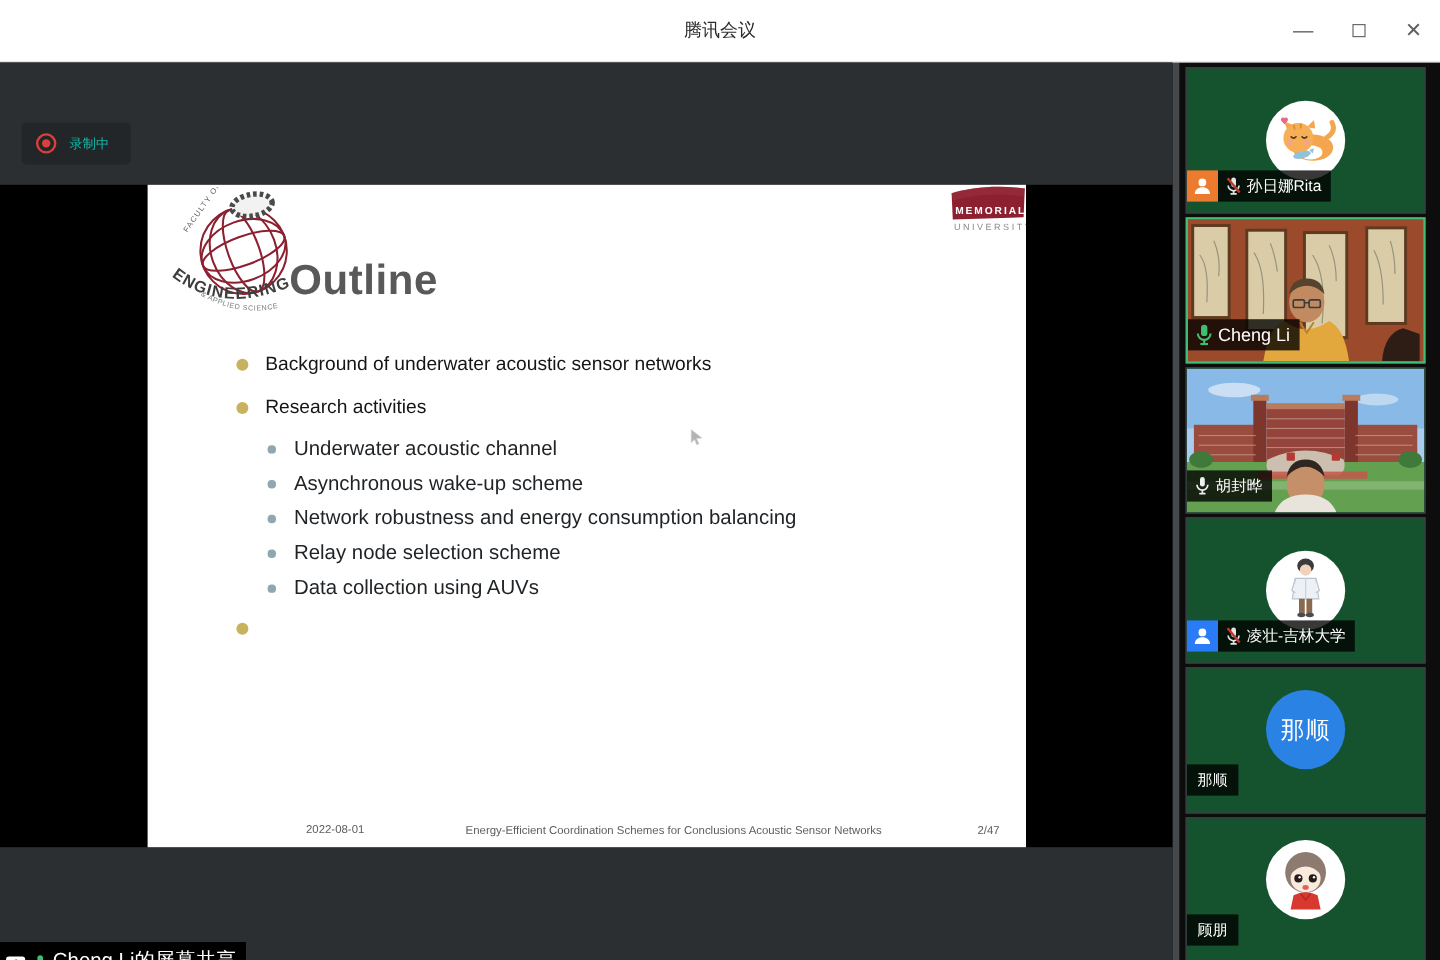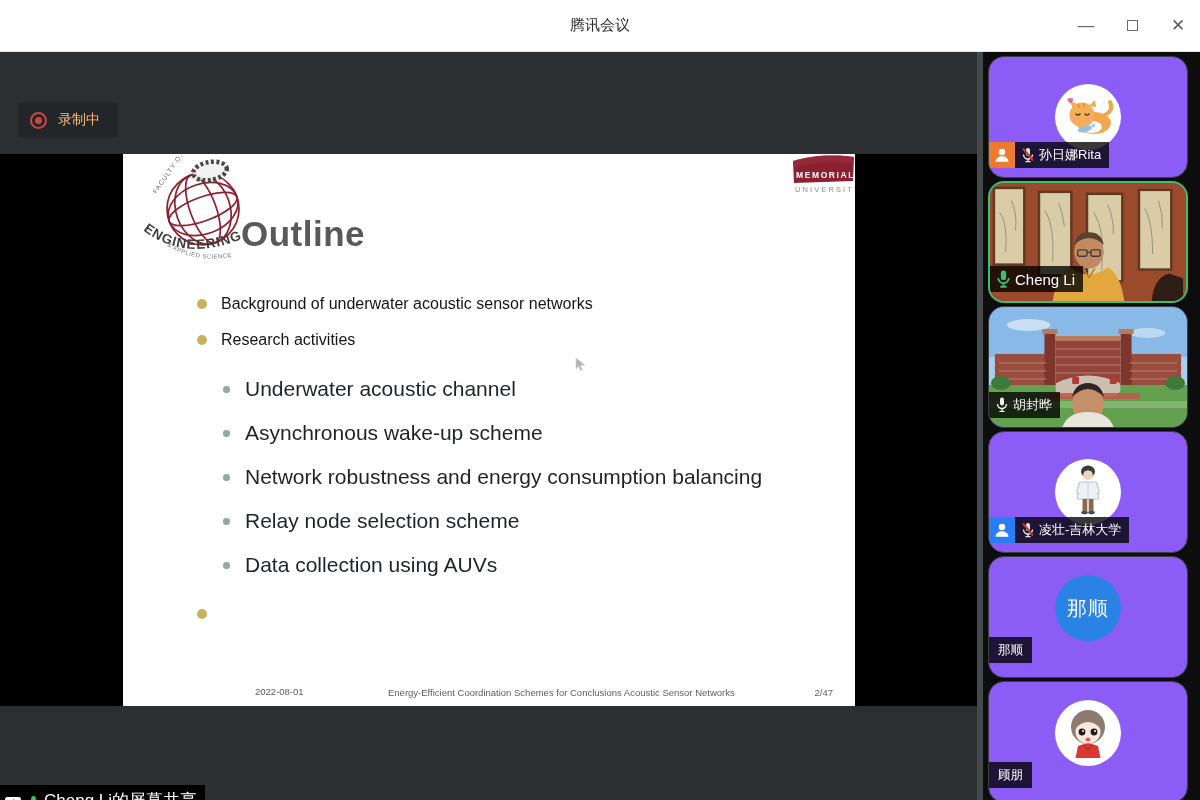--- a/index.html
+++ b/index.html
@@ -15,49 +15,49 @@
   
   .app{display:flex;height:762px;}
   .stage{position:relative;width:977px;height:762px;background:#2c2f32;flex:none;}
   .divider{width:6px;height:762px;background:#46494c;flex:none;}
   .sidebar{width:217px;height:762px;background:#0d0d0d;flex:none;box-sizing:border-box;padding:4px 0 0 5px;display:flex;flex-direction:column;gap:3px;}
 
   
   .record-badge{position:absolute;left:18px;top:50px;background:#232628;border-radius:4px;padding:9px 18px 9px 12px;display:flex;align-items:center;gap:11px;z-index:5;}
   .record-dot{width:17px;height:17px;border-radius:50%;border:2.5px solid #d7413d;display:flex;align-items:center;justify-content:center;box-sizing:border-box;}
   .record-dot-inner{width:7px;height:7px;border-radius:50%;background:#d7413d;}
-  .record-badge span{color:#fdba74;font-size:14px;}
+  .record-badge span{color:#14b8a6;font-size:11px;}
 
   
   .screen{position:absolute;left:0;top:102px;width:977px;height:552px;background:#000;}
   .slide{position:absolute;left:123px;top:0;width:732px;height:552px;background:#ffffff;overflow:hidden;}
 
   .slide-title{position:absolute;left:118px;top:60px;font-size:35px;font-weight:bold;color:#595959;letter-spacing:0.5px;}
   .eng-logo{position:absolute;left:6px;top:2px;}
   .mun-logo{position:absolute;right:0;top:0;}
 
   .bullets{position:absolute;left:72px;top:134px;width:612px;list-style:none;margin:0;padding:0;}
   .bullets li{position:relative;color:#151515;}
   .bullets li.l1{font-size:16px;line-height:31px;margin-bottom:5px;padding-left:26px;}
-  .bullets li.l2{font-size:21px;line-height:21px;margin:23px 0;padding-left:50px;color:#1f2326;}
+  .bullets li.l2{font-size:17px;line-height:21px;margin:8px 0;padding-left:50px;color:#1f2326;}
   .dot1{position:absolute;left:2px;top:11px;width:10px;height:10px;border-radius:50%;background:#c8b25e;}
   .dot2{position:absolute;left:28px;top:8px;width:6.5px;height:6.5px;border-radius:50%;background:#8fa8b0;}
 
   .slide-footer{position:absolute;left:0;top:531px;width:732px;height:16px;font-size:9.5px;color:#5d5d5d;}
   .f-date{position:absolute;left:132px;top:1px;}
   .f-title{position:absolute;left:265px;top:2px;}
   .f-page{position:absolute;right:22px;top:2px;}
 
   .cursor{position:absolute;left:452px;top:203px;opacity:.75;}
 
   
   .share-banner{position:absolute;left:0;bottom:2px;background:#000;color:#fff;font-size:17px;height:27px;display:flex;align-items:flex-end;gap:3px;padding:0 8px 0 4px;z-index:6;}
 
   
-  .tile{position:relative;width:200px;height:122px;background:#8b5cf6;border:1px solid #3a3e41;border-radius:16px;box-sizing:border-box;overflow:hidden;flex:none;}
+  .tile{position:relative;width:200px;height:122px;background:#14532d;border:1px solid #3a3e41;border-radius:0;box-sizing:border-box;overflow:hidden;flex:none;}
   .tile.speaking{border:2px solid #3dbe72;}
   .vid{position:absolute;inset:0;width:100%;height:100%;}
   .avatar-wrap{position:absolute;inset:0;display:flex;align-items:center;justify-content:center;}
   .avatar-circle{width:66px;height:66px;border-radius:50%;background:#ffffff;display:flex;align-items:center;justify-content:center;overflow:hidden;}
   .avatar-circle.blue{background:#2a82e4;}
   .avatar-initials{color:#fff;font-size:20px;letter-spacing:1px;}
   .tile .avatar-raised{margin-bottom:18px;}
 
   .name-row{position:absolute;left:0;bottom:9px;display:flex;height:26px;z-index:3;}
   .role-badge{width:26px;height:26px;display:flex;align-items:center;justify-content:center;flex:none;}

